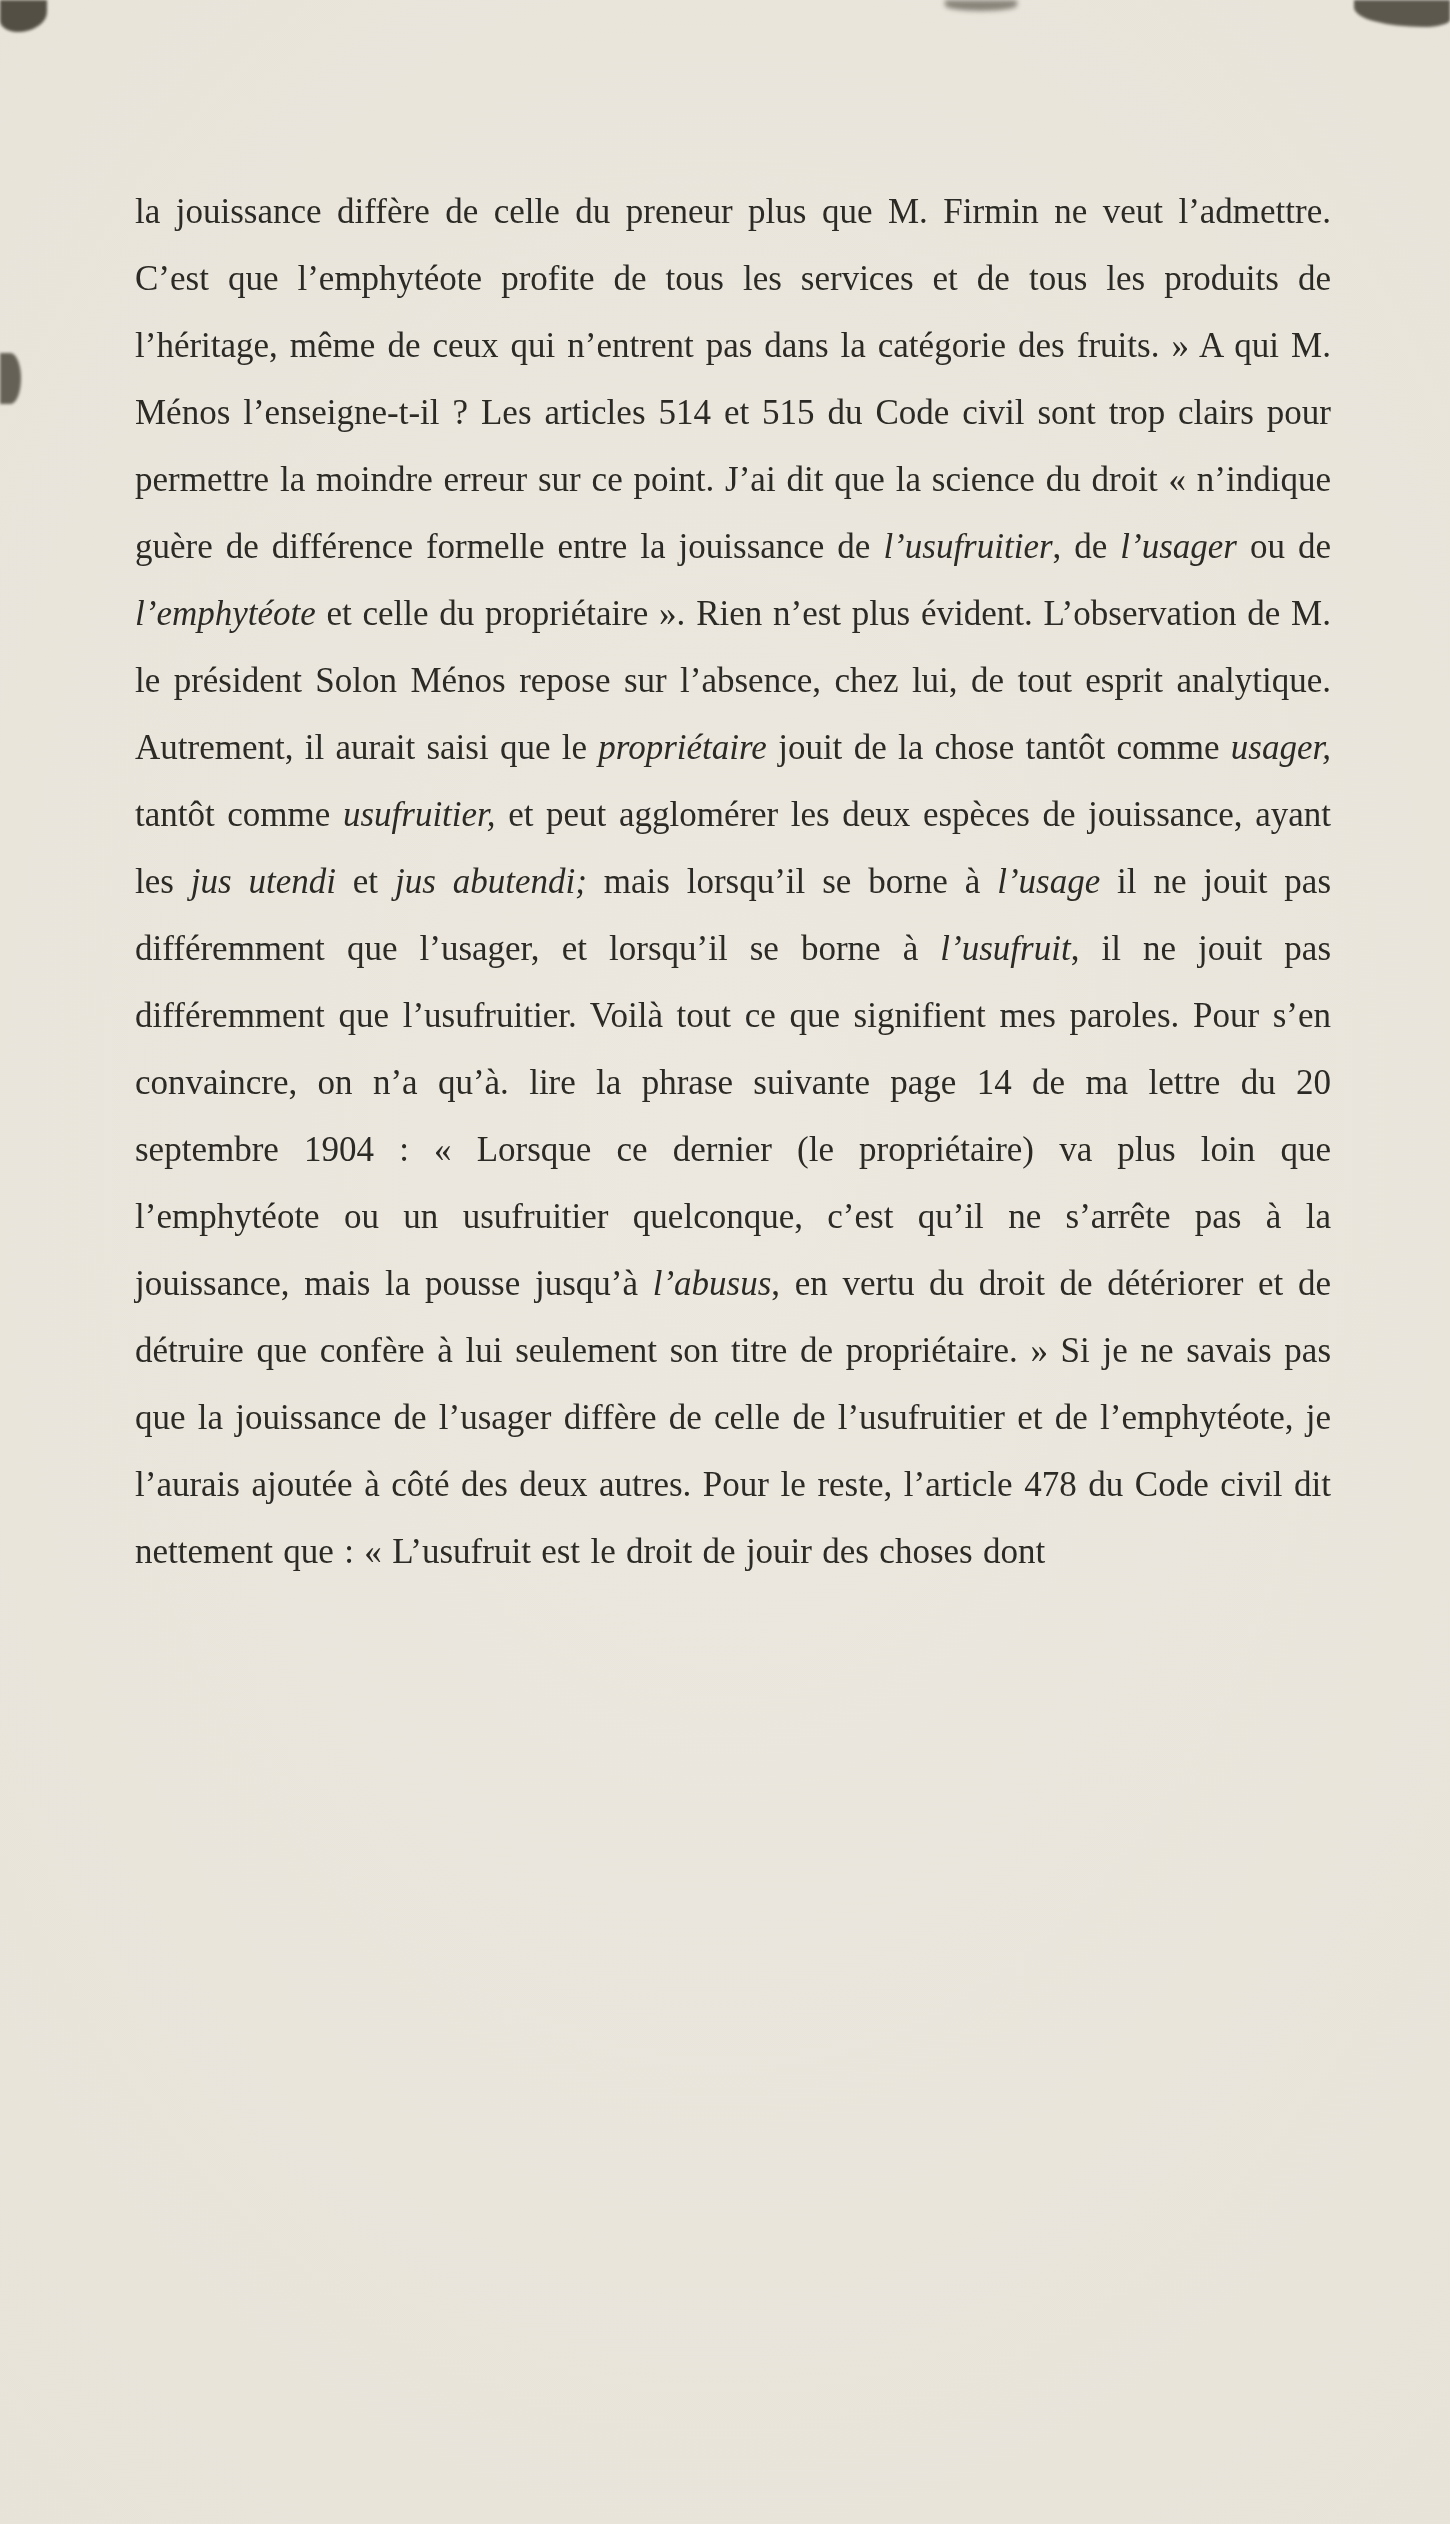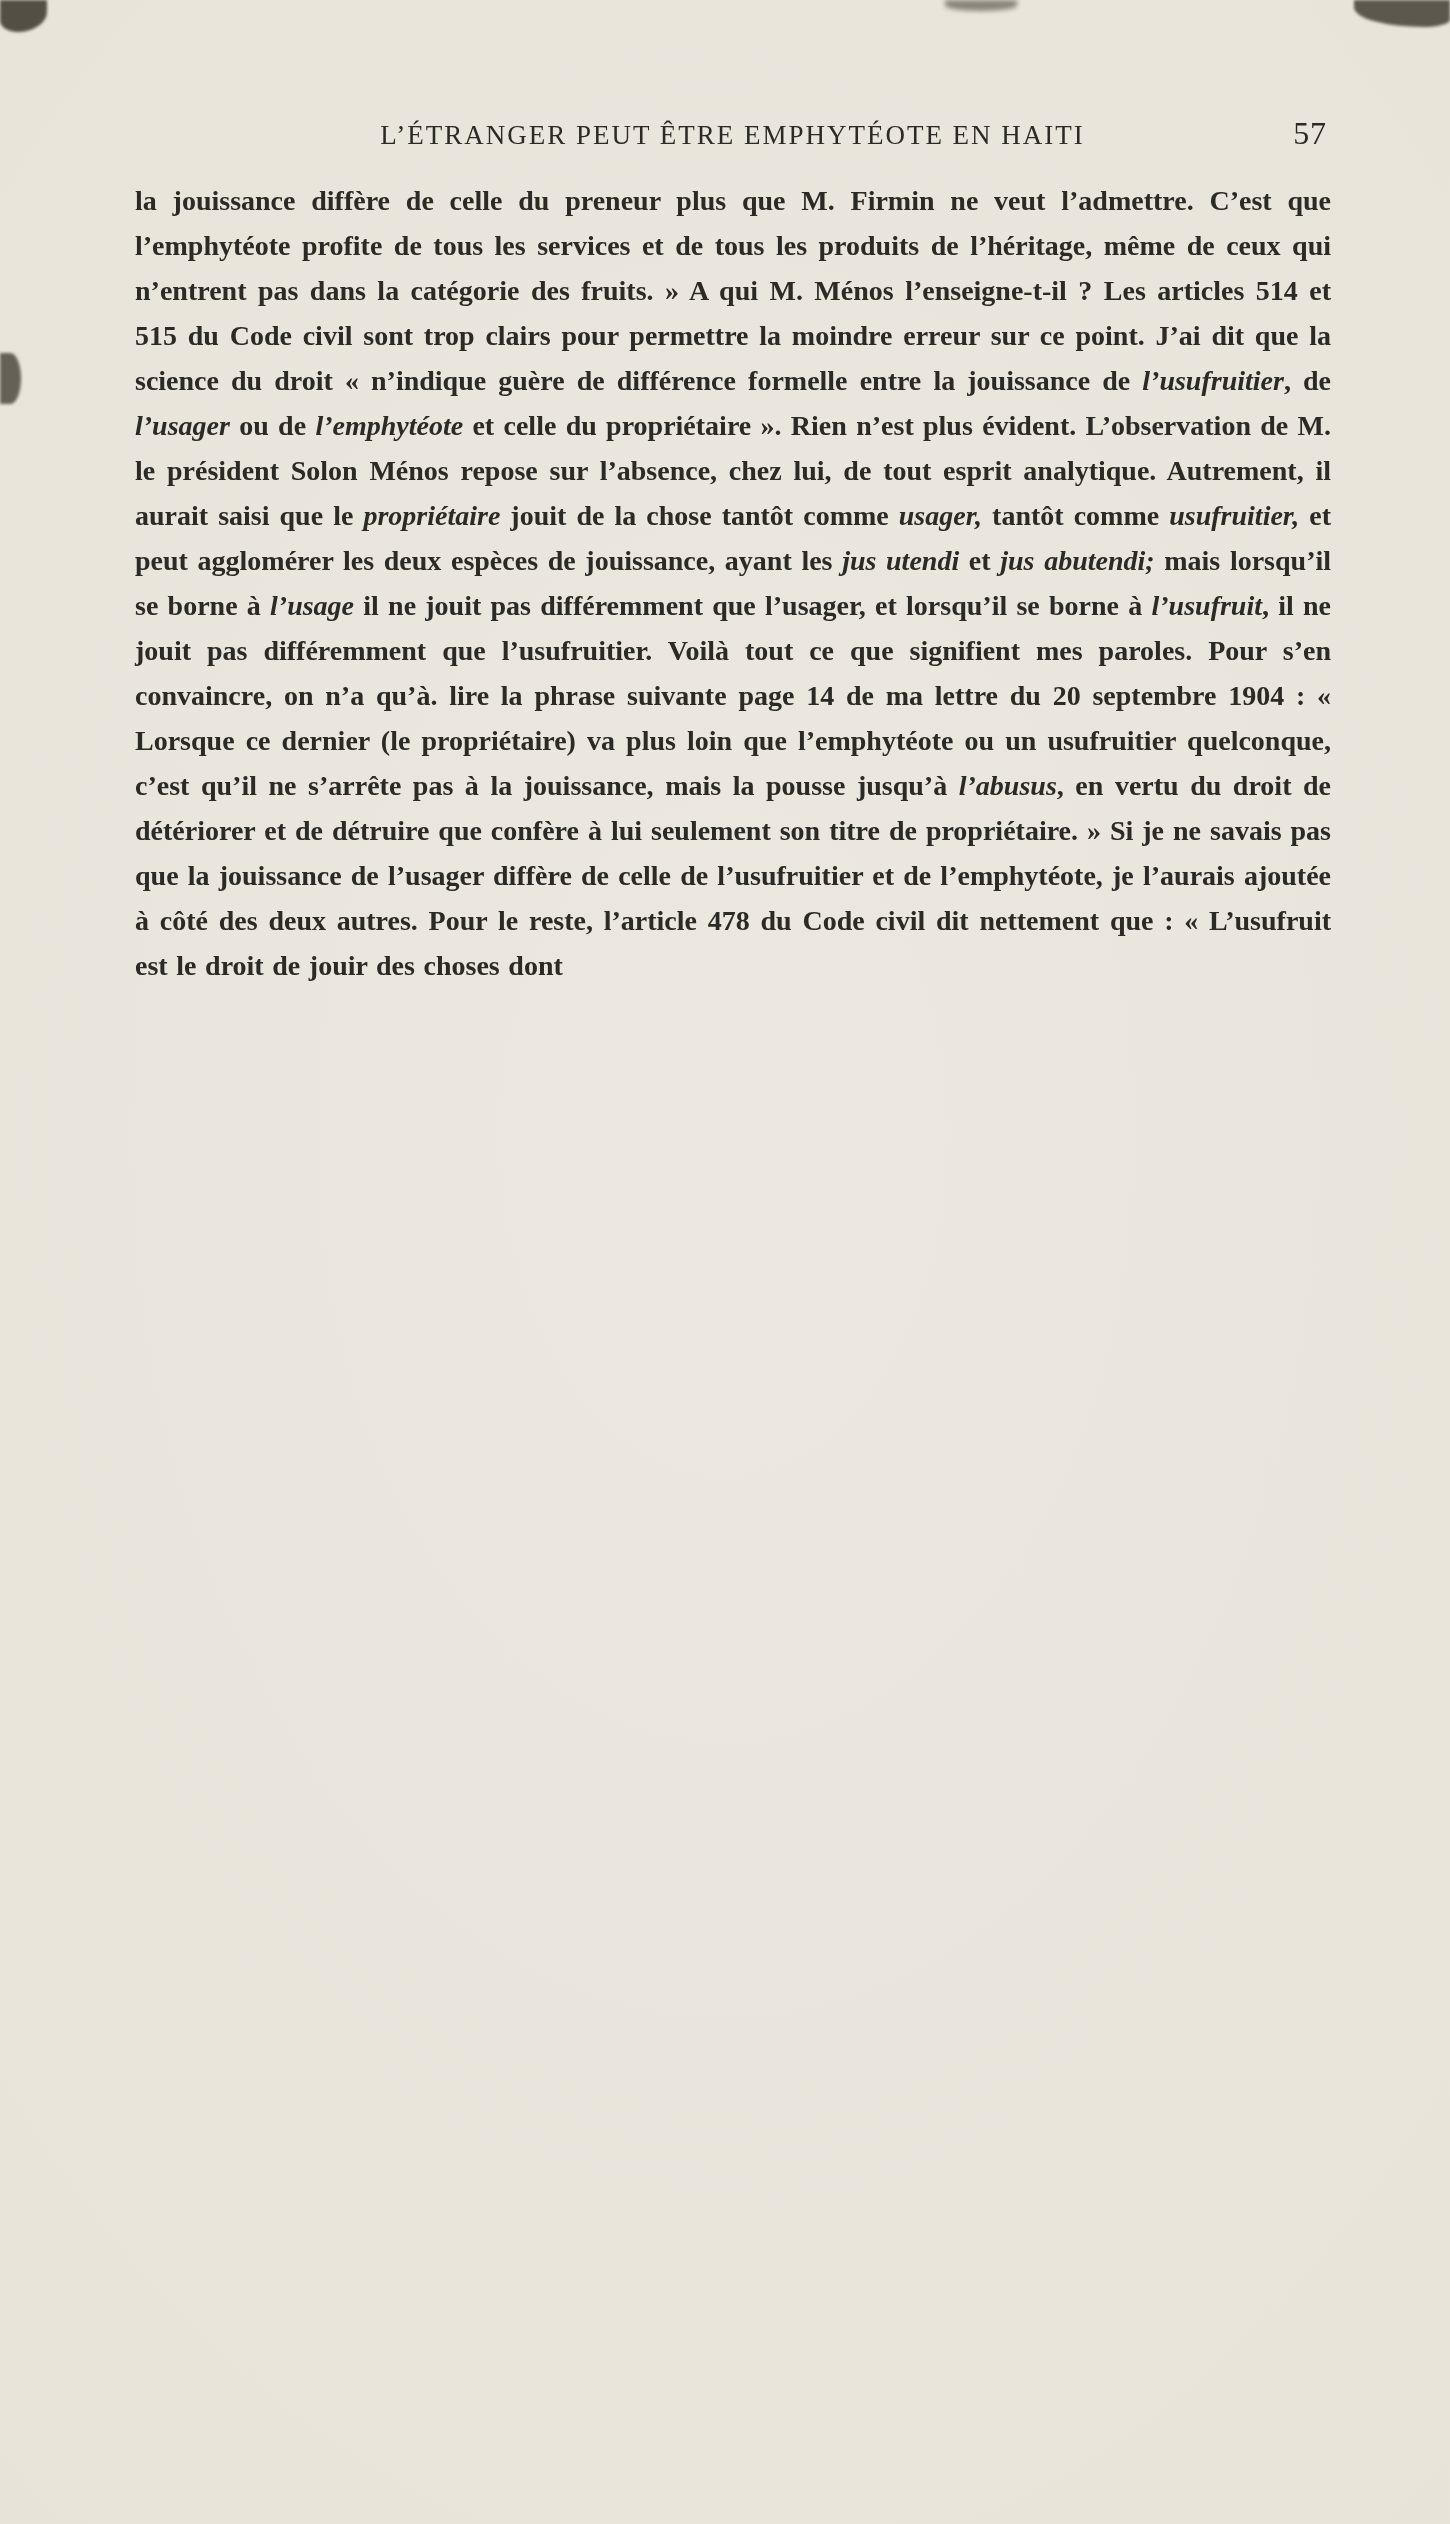--- a/index.html
+++ b/index.html
@@ -70,43 +70,38 @@
     right: 3.2px;
     top: -4.8px;
     font-size: 32px;
     letter-spacing: 0.8px;
   }
   .body-text {
     position: absolute;
     left: 135px;
     top: 178px;
     width: 1196px;
-    font-size: 28px;
-    line-height: 45px;
+    font-size: 35px;
+    line-height: 67px;
     text-align: justify;
     text-justify: inter-word;
     word-spacing: 1.6px;
     hyphens: none;
-    font-weight: bold;
   }
   .body-text .italic {
     font-style: italic;
   }
 </style>
 </head>
 <body>
 
 <div class="page">
 
   <div class="artifact top-left"></div>
   <div class="artifact top-right"></div>
   <div class="artifact top-right-notch"></div>
   <div class="artifact left-blotch"></div>
 
-  <div class="running-header">
-    <span class="running-title">L’ÉTRANGER PEUT ÊTRE EMPHYTÉOTE EN HAITI</span>
-    <span class="page-number">57</span>
-  </div>
 
   <div class="body-text"><span>la jouissance diffère de celle du preneur plus que M. Firmin ne veut l’admettre. C’est que l’emphytéote profite de tous les services et de tous les produits de l’héritage, même de ceux qui n’entrent pas dans la catégorie des fruits. » A qui M. Ménos l’enseigne-t-il ? Les articles 514 et 515 du Code civil sont trop clairs pour permettre la moindre erreur sur ce point. J’ai dit que la science du droit « n’indique guère de différence formelle entre la jouissance de </span><span class="italic">l’usufruitier</span><span>, de </span><span class="italic">l’usager</span><span> ou de </span><span class="italic">l’emphytéote</span><span> et celle du propriétaire ». Rien n’est plus évident. L’observation de M. le président Solon Ménos repose sur l’absence, chez lui, de tout esprit analytique. Autrement, il aurait saisi que le </span><span class="italic">propriétaire</span><span> jouit de la chose tantôt comme </span><span class="italic">usager,</span><span> tantôt comme </span><span class="italic">usufruitier,</span><span> et peut agglomérer les deux espèces de jouissance, ayant les </span><span class="italic">jus utendi</span><span> et </span><span class="italic">jus abutendi;</span><span> mais lorsqu’il se borne à </span><span class="italic">l’usage</span><span> il ne jouit pas différemment que l’usager, et lorsqu’il se borne à </span><span class="italic">l’usufruit</span><span>, il ne jouit pas différemment que l’usufruitier. Voilà tout ce que signifient mes paroles. Pour s’en convaincre, on n’a qu’à. lire la phrase suivante page 14 de ma lettre du 20 septembre 1904 : « Lorsque ce dernier (le propriétaire) va plus loin que l’emphytéote ou un usufruitier quelconque, c’est qu’il ne s’arrête pas à la jouissance, mais la pousse jusqu’à </span><span class="italic">l’abusus</span><span>, en vertu du droit de détériorer et de détruire que confère à lui seulement son titre de propriétaire. » Si je ne savais pas que la jouissance de l’usager diffère de celle de l’usufruitier et de l’em­phytéote, je l’aurais ajoutée à côté des deux autres. Pour le reste, l’article 478 du Code civil dit nettement que : « L’usufruit est le droit de jouir des choses dont</span></div>
 
 </div>
 
 
 </body></html>

